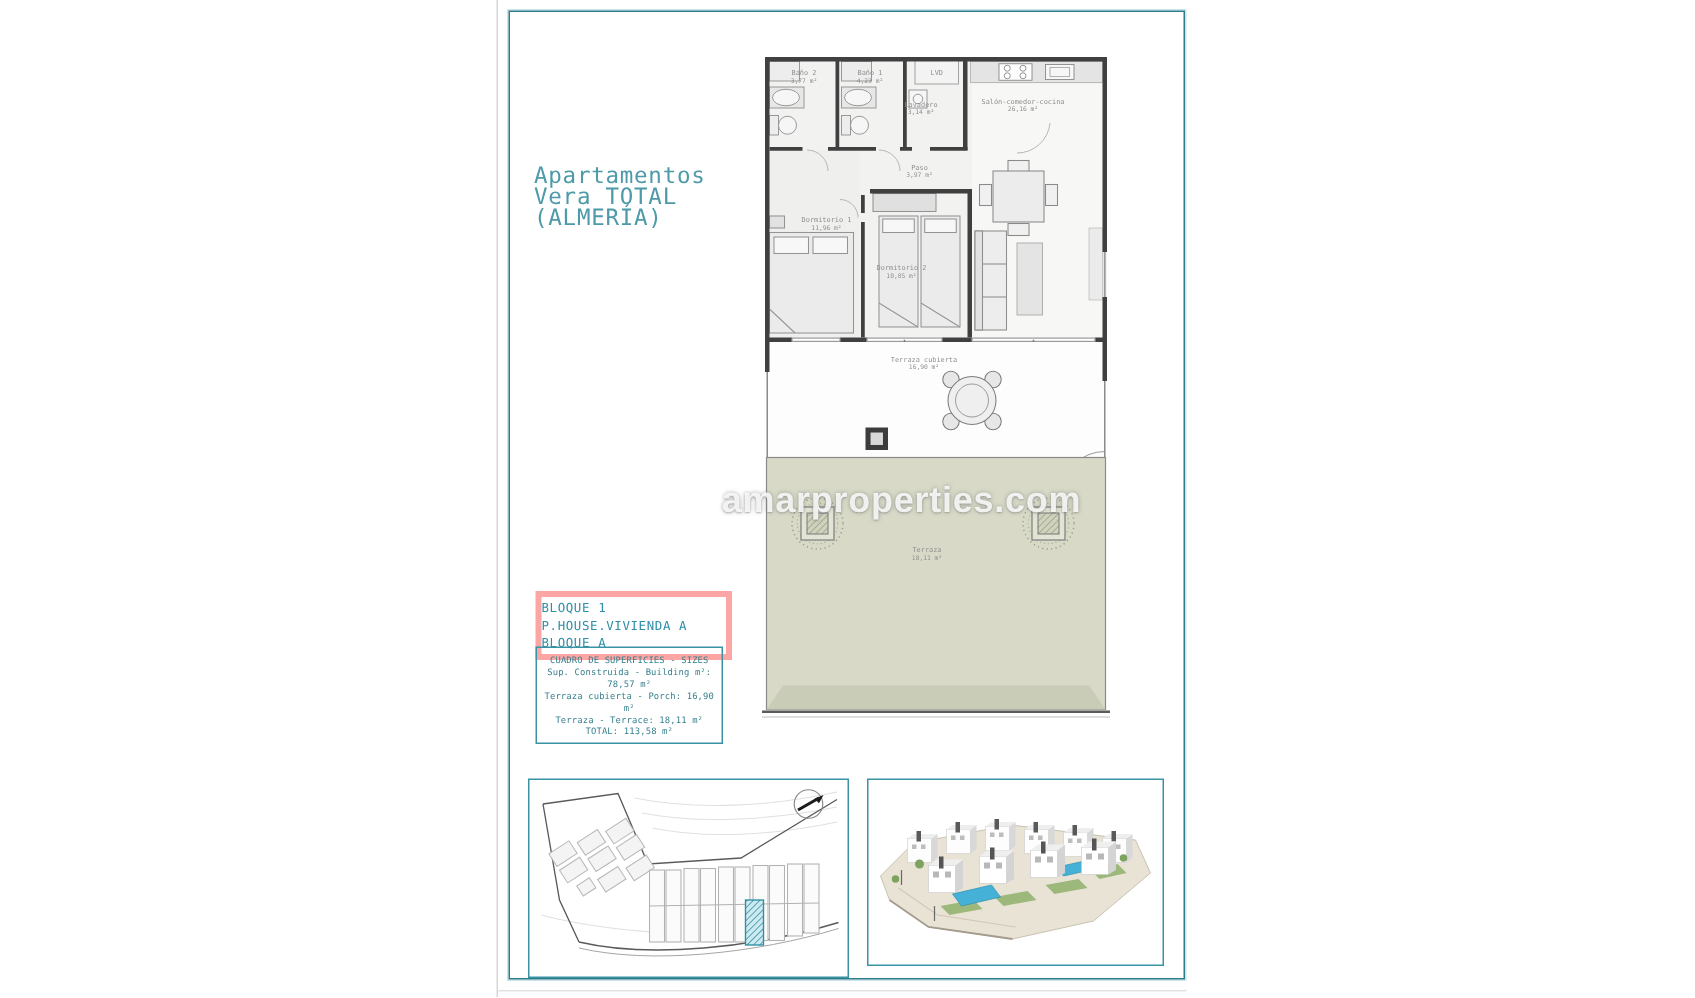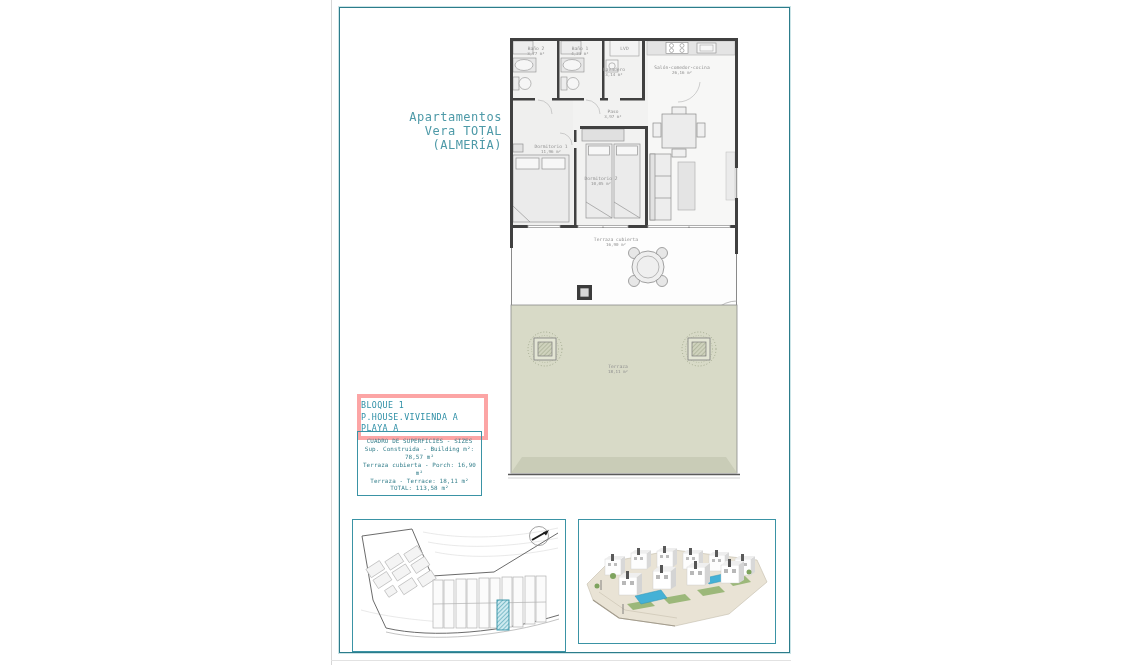--- a/index.html
+++ b/index.html
@@ -2,22 +2,22 @@
 <html><head>
 <meta charset="utf-8">
 <style>
   html,body{margin:0;padding:0;background:#ffffff;}
   .canvas{position:relative;width:1130px;height:665px;background:#ffffff;overflow:hidden;
           font-family:"DejaVu Sans Mono",monospace;}
   .photo-edge-v{position:absolute;left:331px;top:0;width:1px;height:665px;background:#d6d6d6;}
   .photo-edge-h{position:absolute;left:331px;top:660px;width:460px;height:1px;background:#e2e2e2;}
   .page-frame{position:absolute;left:339px;top:7px;width:449px;height:644px;
               border:1.5px solid #2c7c8b;box-shadow:0 0 0 1px rgba(160,205,212,.55);background:#fff;}
-  .title-block{position:absolute;left:368px;top:110px;width:134px;text-align:right;
-               color:#4e9aa8;font-size:12px;line-height:14px;letter-spacing:.5px;}
+  .title-block{position:absolute;left:356px;top:110px;width:134px;text-align:left;
+               color:#4e9aa8;font-size:15px;line-height:14px;letter-spacing:.5px;}
   .watermark{position:absolute;left:476px;top:320px;width:250px;text-align:center;z-index:30;
              font-family:"Liberation Sans",sans-serif;font-weight:bold;font-size:24px;
              color:rgba(255,255,255,.85);letter-spacing:.5px;
              text-shadow:0 0 3px rgba(125,125,125,.65),0 1px 1px rgba(120,120,120,.4);}
   .unit-box{position:absolute;left:357px;top:394px;width:123px;height:36px;
             border:4px solid #fca5a5;text-align:left;color:#2e8fa6;
             font-size:8.3px;line-height:11.5px;padding-top:2px;letter-spacing:.4px;}
   .surface-box{position:absolute;left:357px;top:431px;width:123px;height:57px;
                border:1px solid #3a93a5;text-align:center;color:#37808d;
                font-size:5.9px;line-height:7.9px;padding-top:6px;letter-spacing:.1px;}
@@ -225,25 +225,26 @@
       <text class="room-area" x="51" y="123">11,96 m²</text>
       <text class="room-name" x="101" y="150">Dormitorio 2</text>
       <text class="room-area" x="101" y="155">10,05 m²</text>
       <text class="room-name" x="116" y="211">Terraza cubierta</text>
       <text class="room-area" x="116" y="216">16,90 m²</text>
       <text class="room-name" x="118" y="338">Terraza</text>
       <text class="room-area" x="118" y="343">18,11 m²</text>
     </g>
   </svg>
 
+  <div class="watermark">amarproperties.com</div>
 
   <div class="unit-box">
     <div>BLOQUE 1</div>
     <div>P.HOUSE.VIVIENDA A</div>
-    <div>PLAYA A</div>
+    <div>BLOQUE A</div>
   </div>
 
   <div class="surface-box">
     <div>CUADRO DE SUPERFICIES - SIZES</div>
     <div>Sup. Construida - Building m²: 78,57 m²</div>
     <div>Terraza cubierta - Porch: 16,90 m²</div>
     <div>Terraza - Terrace: 18,11 m²</div>
     <div>TOTAL: 113,58 m²</div>
   </div>
 

